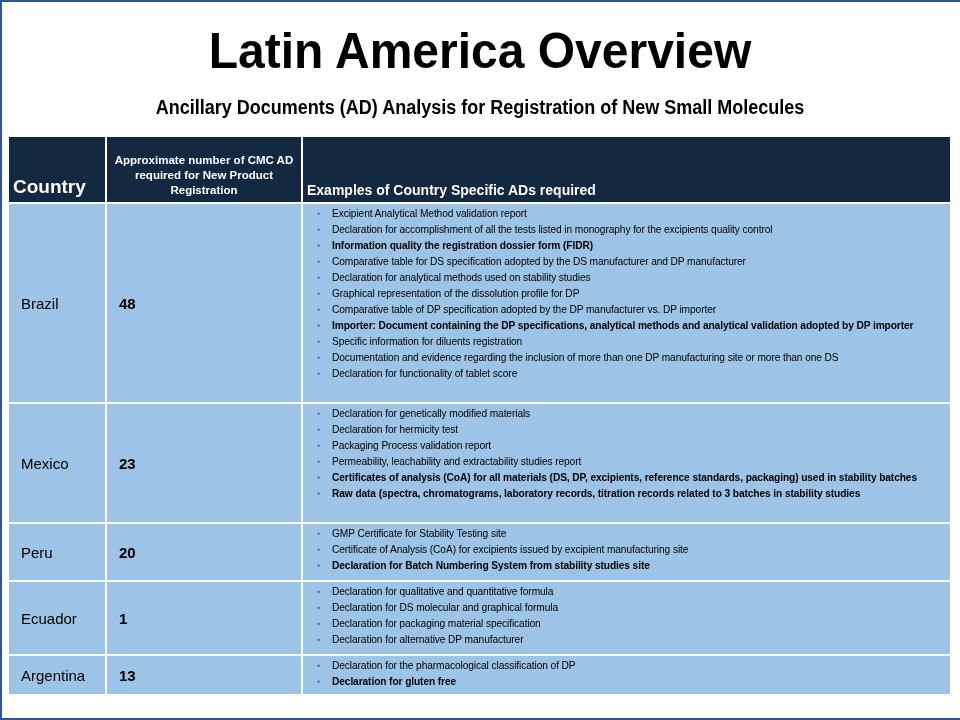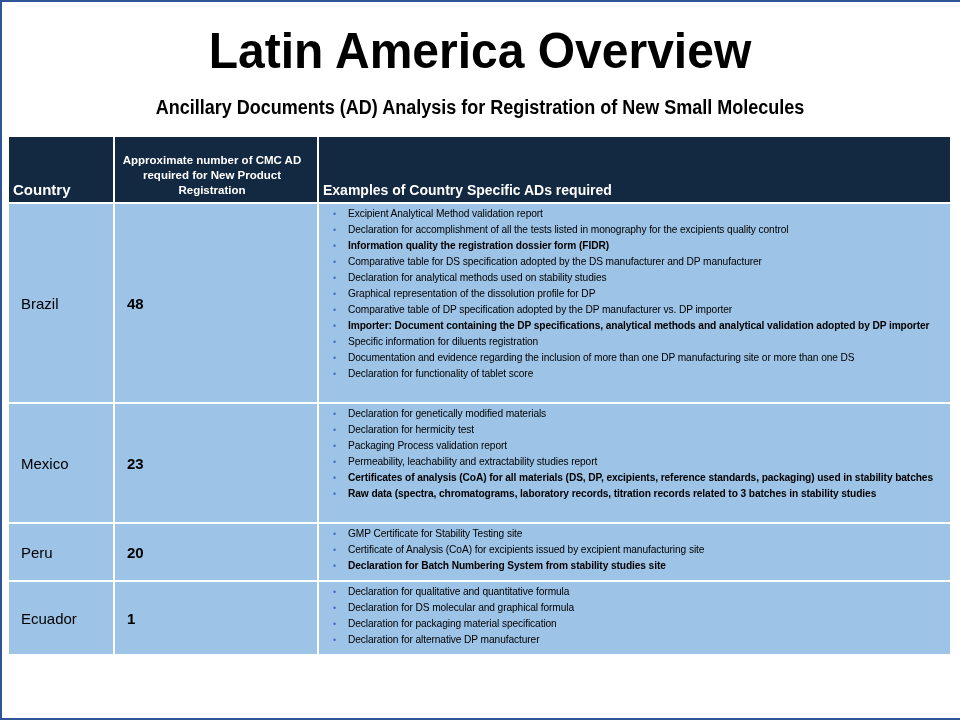--- a/index.html
+++ b/index.html
@@ -29,24 +29,24 @@
     transform: scaleX(0.9);
   }
   table.grid {
     position: absolute; left: 7px; top: 135px;
     width: 945px;
     border-collapse: separate; border-spacing: 2px;
     table-layout: fixed;
   }
   table.grid th {
     background: #132841; color: #ffffff; font-weight: bold;
-    vertical-align: bottom; padding: 3px 12px 4px 4px;
+    vertical-align: bottom; padding: 3px 4px 4px 4px;
     height: 58px;
   }
-  th.col-country { text-align: left; font-size: 15px; width: 88px; }
+  th.col-country { text-align: left; font-size: 19px; width: 88px; }
   th.col-count { text-align: center; font-size: 11.5px; line-height: 15px; width: 186px; }
   th.col-examples { text-align: left; font-size: 14px; }
   table.grid td {
     background: #9dc3e6; color: #000;
     padding: 2px 12px;
   }
   td.country { font-weight: normal; font-size: 15px; vertical-align: middle; }
   td.count { font-weight: bold; font-size: 15px; vertical-align: middle; }
   td.examples { vertical-align: top; padding: 3px 4px 3px 4px; }
   ul.items { list-style: none; margin: 0; padding: 0; }
@@ -132,14 +132,24 @@
       <td class="count">1</td>
       <td class="examples">
         <ul class="items">
             <li>Declaration for qualitative and quantitative formula</li>
             <li>Declaration for DS molecular and graphical formula</li>
             <li>Declaration for packaging material specification</li>
             <li>Declaration for alternative DP manufacturer</li>
           </ul>
       </td>
     </tr>
+    <tr class="row-argentina">
+      <td class="country">Argentina</td>
+      <td class="count">13</td>
+      <td class="examples">
+        <ul class="items">
+            <li>Declaration for the pharmacological classification of DP</li>
+            <li class="bold">Declaration for gluten free</li>
+          </ul>
+      </td>
+    </tr>
   </tbody>
 </table>
 
 </body></html>

